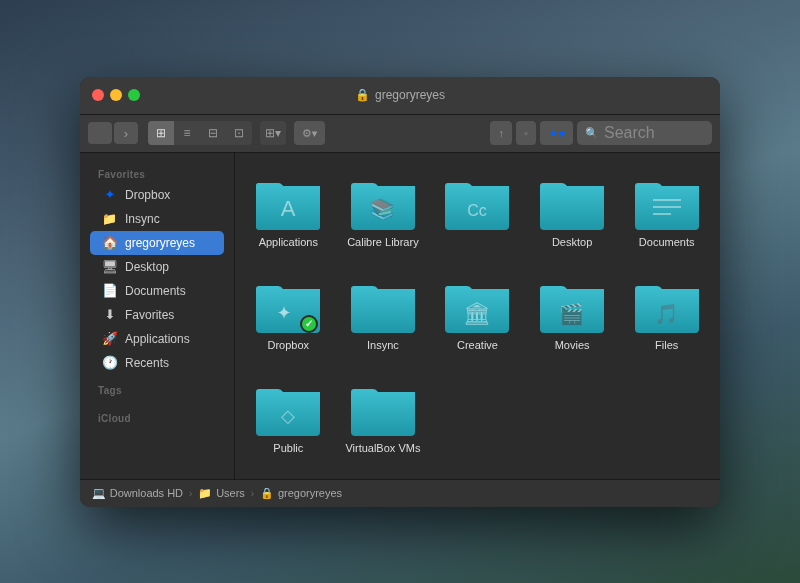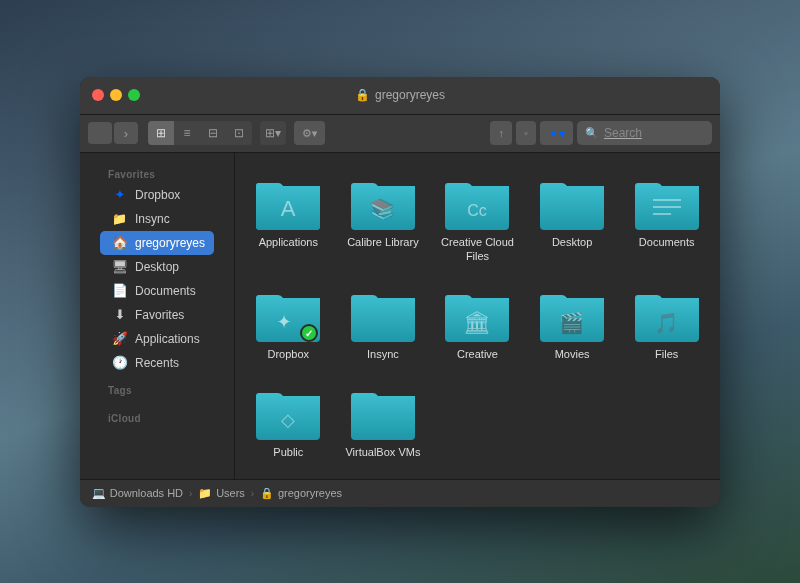--- a/index.html
+++ b/index.html
@@ -165,39 +165,38 @@
       border-radius: 5px;
       padding: 0 8px;
       height: 24px;
       gap: 5px;
     }
     .search-box input {
       background: none;
       border: none;
       outline: none;
       color: #aaa;
-      font-size: 12px;
+      font-size: 16px;
       width: 100px;
-      text-decoration: underline;
     }
     .search-box input::placeholder { color: #888; }
 
     
     .content {
       display: flex;
       flex: 1;
       overflow: hidden;
     }
 
     
     .sidebar {
       width: 155px;
       background: #2b2b2b;
       border-right: 1px solid #1a1a1a;
-      padding: 10px 16px;
+      padding: 10px 6px;
       overflow-y: auto;
       flex-shrink: 0;
     }
 
     .sidebar-section-label {
       color: #666;
       font-size: 10px;
       font-weight: 600;
       padding: 6px 12px 3px;
       text-transform: none;
@@ -427,21 +426,20 @@
               <defs>
                   <linearGradient id="g3" x1="0" y1="0" x2="0" y2="1">
                     <stop offset="0%" stop-color="#3dbfcf"></stop>
                     <stop offset="100%" stop-color="#1e97a8"></stop>
                   </linearGradient>
                 </defs>
               <path d="M0,10 Q0,7 3,7 L22,7 Q25,7 27,10 L64,10 L64,50 Q64,54 60,54 L4,54 Q0,54 0,50 Z" fill="url(#g3)"></path>
               <text x="32" y="40" text-anchor="middle" fill="rgba(255,255,255,0.5)" font-size="16">Cc</text>
             </svg>
           </div>
-          <span class="file-name">Creative Cloud Files</span>
         </div>
 
         <div class="file-item">
           <div class="folder-icon">
             <svg class="folder-svg" viewBox="0 0 64 54" xmlns="http://www.w3.org/2000/svg">
               <defs>
                   <linearGradient id="g4" x1="0" y1="0" x2="0" y2="1">
                     <stop offset="0%" stop-color="#3dbfcf"></stop>
                     <stop offset="100%" stop-color="#1e97a8"></stop>
                   </linearGradient>

